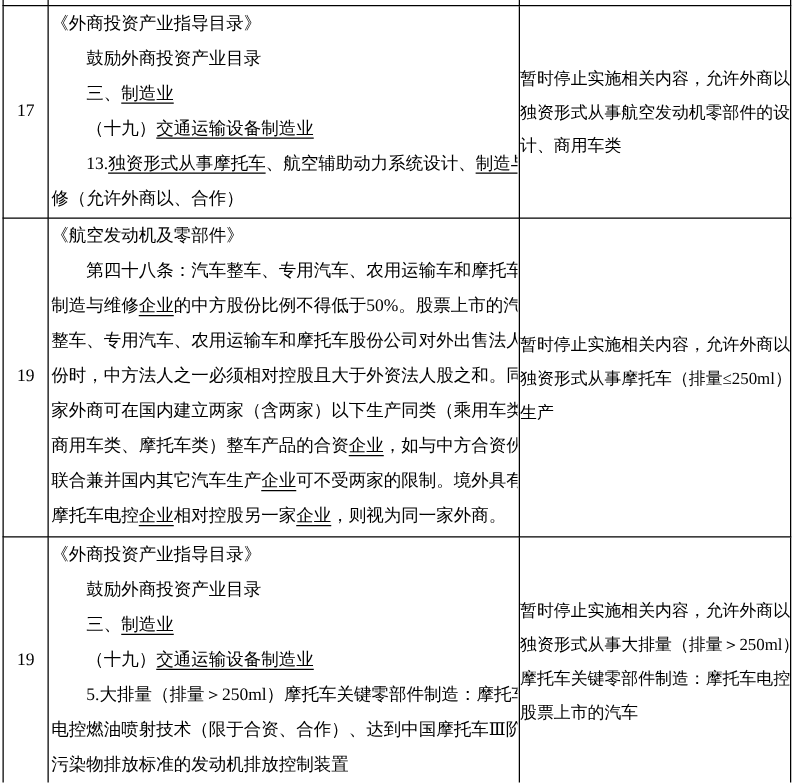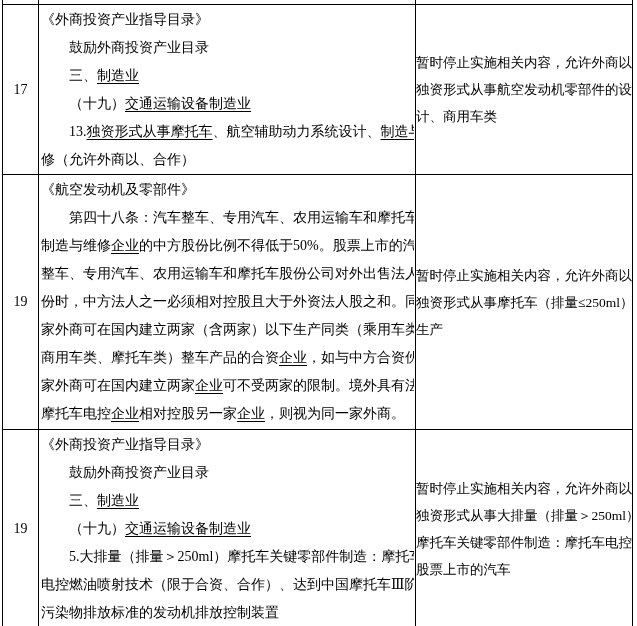--- a/index.html
+++ b/index.html
@@ -89,21 +89,21 @@
         <tr>
           <td class="num">19</td>
           <td class="content">
             <div class="line"><span>《航空发动机及零部件》</span></div>
             <div class="line ind"><span>第四十八条：汽车整车、专用汽车、农用运输车和摩托车中</span></div>
             <div class="line"><span>制造与维修</span><span class="u">企业</span><span>的中方股份比例不得低于50%。股票上市的汽车</span></div>
             <div class="line"><span>整车、专用汽车、农用运输车和摩托车股份公司对外出售法人股</span></div>
             <div class="line"><span>份时，中方法人之一必须相对控股且大于外资法人股之和。同一</span></div>
             <div class="line"><span>家外商可在国内建立两家（含两家）以下生产同类（乘用车类、</span></div>
             <div class="line"><span>商用车类、摩托车类）整车产品的合资</span><span class="u">企业</span><span>，如与中方合资伙伴</span></div>
-            <div class="line"><span>家外商可在国内建立两家</span><span class="u">企业</span><span>可不受两家的限制。境外具有法</span></div>
+            <div class="line"><span>联合兼并国内其它汽车生产</span><span class="u">企业</span><span>可不受两家的限制。境外具有法</span></div>
             <div class="line"><span>摩托车电控</span><span class="u">企业</span><span>相对控股另一家</span><span class="u">企业</span><span>，则视为同一家外商。</span></div>
           </td>
           <td class="remark">
             <div class="rwrap">
               <div class="rline">暂时停止实施相关内容，允许外商以</div>
               <div class="rline">独资形式从事摩托车（排量≤250ml）</div>
               <div class="rline">生产</div>
             </div>
           </td>
         </tr>

